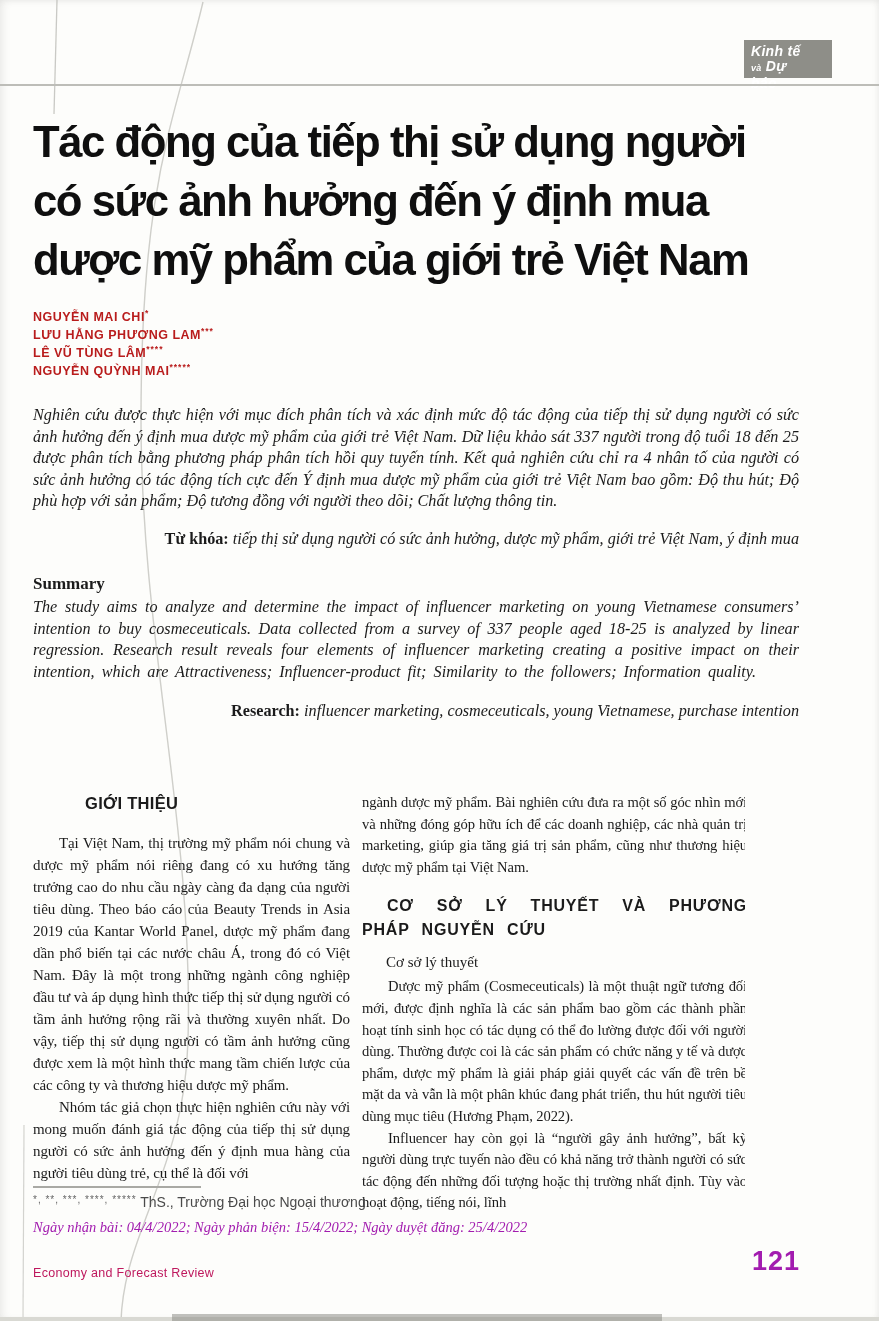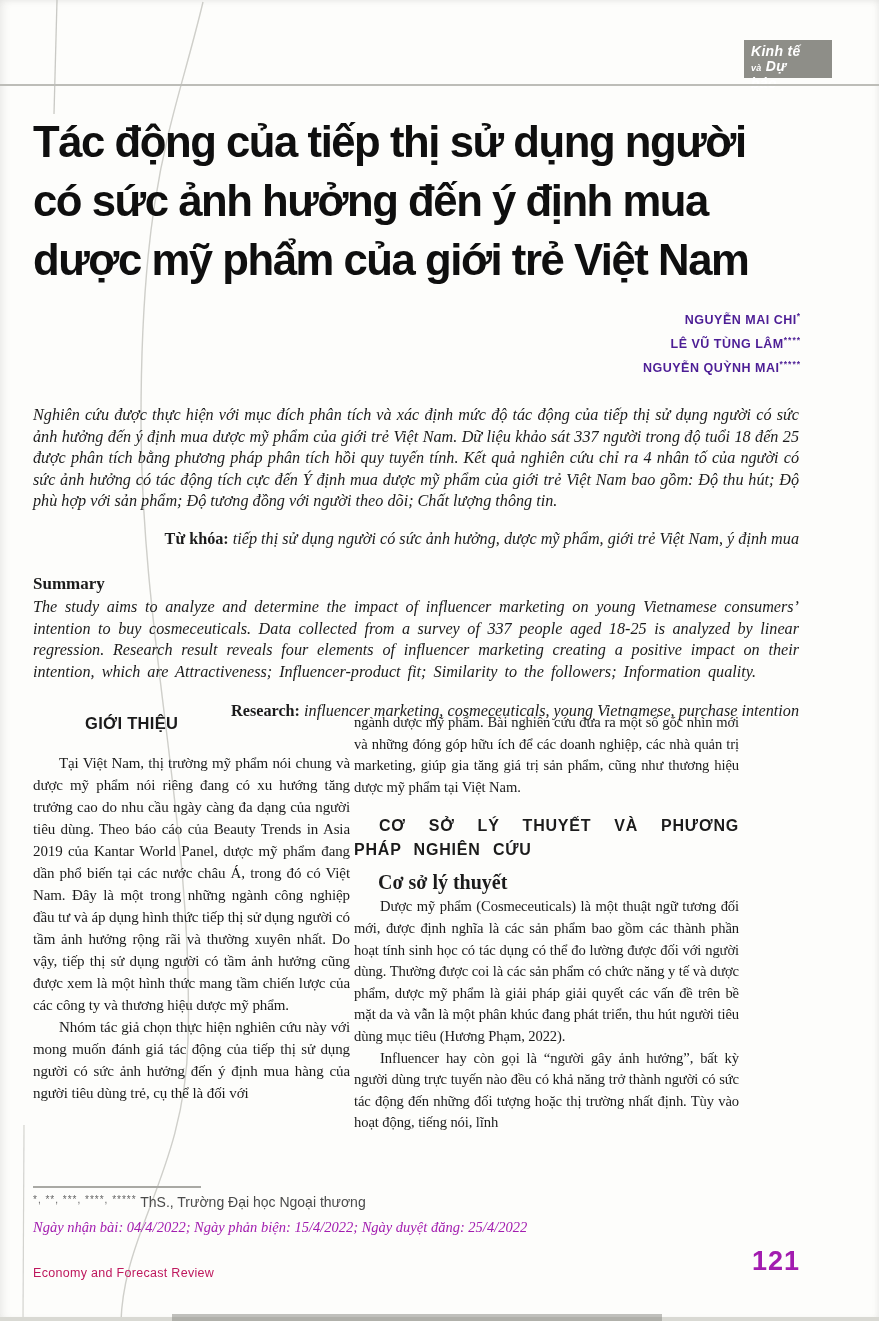--- a/index.html
+++ b/index.html
@@ -33,63 +33,62 @@
     position:absolute;left:33px;top:112px;width:775px;
     font-family:"Liberation Sans", sans-serif;
     font-weight:bold;font-size:45px;line-height:59px;
     letter-spacing:-1.5px;color:#0f0f0f;margin:0;
     transform:scaleX(.97);transform-origin:left top;
   }
 
   
   .authors{
     position:absolute;left:33px;top:306px;width:768px;
-    text-align:right;
     font-family:"Liberation Sans", sans-serif;
-    font-weight:bold;font-size:12.5px;line-height:20px;
-    color:#4c1d95;letter-spacing:.5px;
+    font-weight:bold;font-size:12.5px;line-height:14px;
+    color:#b91c1c;letter-spacing:.5px;
   }
   .authors sup{font-size:8.5px;letter-spacing:1px;}
 
   
   .abstracts{position:absolute;left:33px;top:402px;width:766px;}
   .abs-h{font-size:17px;font-weight:bold;margin:0;}
   .abs-body{
     margin:3px 0 0 0;font-style:italic;font-size:16.2px;line-height:21.6px;
     text-align:justify;
   }
   .kw{margin:16px 0 0 0;font-size:16.2px;line-height:21px;text-align:right;}
   .kw b{font-style:normal;}
   .kw i{font-style:italic;}
   .summary-block{margin-top:24px;}
   .summary-block .abs-body{word-spacing:3px;}
   .summary-block .kw{margin-top:18px;}
 
   
   .columns{
-    position:absolute;left:33px;top:712px;width:712px;height:434px;
-    display:flex;gap:4px;overflow:hidden;
+    position:absolute;left:33px;top:792px;width:712px;height:434px;
+    display:flex;gap:12px;overflow:hidden;
   }
   .col-left{width:317px;flex:none;font-size:15px;line-height:22px;}
   .col-right{width:385px;flex:none;font-size:14.6px;line-height:21.6px;}
   .columns p{margin:0;text-align:justify;letter-spacing:-.1px;}
   .columns p.indent{text-indent:26px;}
   .sec-h{
     font-family:"Liberation Sans", sans-serif;
     font-weight:bold;font-size:16.5px;line-height:22px;
     margin:0 0 18px 0;padding-left:52px;letter-spacing:.3px;
   }
   .method-h{
     font-family:"Liberation Sans", sans-serif;
     font-weight:bold;font-size:16px;line-height:24px;
     margin:16px 0 10px 0;text-indent:25px;
     word-spacing:7px;letter-spacing:.8px;text-align:justify;
   }
   .sub-h{
-    font-weight:bold;font-size:20px;line-height:21px;
+    font-weight:normal;font-size:15px;line-height:21px;
     margin:8px 0 3px 0;text-indent:24px;font-family:"Liberation Serif",serif;
   }
 
   
   .fn-rule{position:absolute;left:33px;top:1186px;width:168px;border-top:2px solid #a9a9a4;}
   .fn-line{
     position:absolute;left:33px;top:1194px;width:640px;
     font-family:"Liberation Sans", sans-serif;font-size:14px;color:#4a4a4a;
   }
   .fn-line .marks{font-size:10px;letter-spacing:1px;position:relative;top:-4px;color:#666;}
@@ -130,20 +129,21 @@
   <div class="rule"></div>
 
   <h1 class="title">
     <span>Tác động của tiếp thị sử dụng người</span><br>
     <span>có sức ảnh hưởng đến ý định mua</span><br>
     <span>dược mỹ phẩm của giới trẻ Việt Nam</span>
   </h1>
 
   <div class="authors">
     <div><span>NGUYỄN MAI CHI</span><sup>*</sup></div>
+    <div><span>LƯU HẰNG PHƯƠNG LAM</span><sup>***</sup></div>
     <div><span>LÊ VŨ TÙNG LÂM</span><sup>****</sup></div>
     <div><span>NGUYỄN QUỲNH MAI</span><sup>*****</sup></div>
   </div>
 
   <div class="abstracts">
     <div>
       <p class="abs-body">Nghiên cứu được thực hiện với mục đích phân tích và xác định mức độ tác động của tiếp thị sử dụng người có sức ảnh hưởng đến ý định mua dược mỹ phẩm của giới trẻ Việt Nam. Dữ liệu khảo sát 337 người trong độ tuổi 18 đến 25 được phân tích bằng phương pháp phân tích hồi quy tuyến tính. Kết quả nghiên cứu chỉ ra 4 nhân tố của người có sức ảnh hưởng có tác động tích cực đến Ý định mua dược mỹ phẩm của giới trẻ Việt Nam bao gồm: Độ thu hút; Độ phù hợp với sản phẩm; Độ tương đồng với người theo dõi; Chất lượng thông tin.</p>
       <p class="kw"><b>Từ khóa:</b> <i>tiếp thị sử dụng người có sức ảnh hưởng, dược mỹ phẩm, giới trẻ Việt Nam, ý định mua</i></p>
     </div>
     <div class="summary-block">
@@ -154,21 +154,21 @@
   </div>
 
   <div class="columns">
     <div class="col-left">
       <h4 class="sec-h">GIỚI THIỆU</h4>
       <p class="indent">Tại Việt Nam, thị trường mỹ phẩm nói chung và dược mỹ phẩm nói riêng đang có xu hướng tăng trưởng cao do nhu cầu ngày càng đa dạng của người tiêu dùng. Theo báo cáo của Beauty Trends in Asia 2019 của Kantar World Panel, dược mỹ phẩm đang dần phổ biến tại các nước châu Á, trong đó có Việt Nam. Đây là một trong những ngành công nghiệp đầu tư và áp dụng hình thức tiếp thị sử dụng người có tầm ảnh hưởng rộng rãi và thường xuyên nhất. Do vậy, tiếp thị sử dụng người có tầm ảnh hưởng cũng được xem là một hình thức mang tầm chiến lược của các công ty và thương hiệu dược mỹ phẩm.</p>
       <p class="indent">Nhóm tác giả chọn thực hiện nghiên cứu này với mong muốn đánh giá tác động của tiếp thị sử dụng người có sức ảnh hưởng đến ý định mua hàng của người tiêu dùng trẻ, cụ thể là đối với</p>
     </div>
     <div class="col-right">
       <p>ngành dược mỹ phẩm. Bài nghiên cứu đưa ra một số góc nhìn mới và những đóng góp hữu ích để các doanh nghiệp, các nhà quản trị marketing, giúp gia tăng giá trị sản phẩm, cũng như thương hiệu dược mỹ phẩm tại Việt Nam.</p>
-      <h4 class="method-h">CƠ SỞ LÝ THUYẾT VÀ PHƯƠNG PHÁP NGHIÊN CỨU</h4>
+      <h4 class="method-h">CƠ SỞ LÝ THUYẾT VÀ PHƯƠNG PHÁP NGUYỄN CỨU</h4>
       <h5 class="sub-h">Cơ sở lý thuyết</h5>
       <p class="indent">Dược mỹ phẩm (Cosmeceuticals) là một thuật ngữ tương đối mới, được định nghĩa là các sản phẩm bao gồm các thành phần hoạt tính sinh học có tác dụng có thể đo lường được đối với người dùng. Thường được coi là các sản phẩm có chức năng y tế và dược phẩm, dược mỹ phẩm là giải pháp giải quyết các vấn đề trên bề mặt da và vẫn là một phân khúc đang phát triển, thu hút người tiêu dùng mục tiêu (Hương Phạm, 2022).</p>
       <p class="indent">Influencer hay còn gọi là “người gây ảnh hưởng”, bất kỳ người dùng trực tuyến nào đều có khả năng trở thành người có sức tác động đến những đối tượng hoặc thị trường nhất định. Tùy vào hoạt động, tiếng nói, lĩnh</p>
     </div>
   </div>
 
   <div class="fn-rule"></div>
   <div class="fn-line">
     <span class="marks">*, **, ***, ****, *****</span>
     <span>ThS., Trường Đại học Ngoại thương</span>

